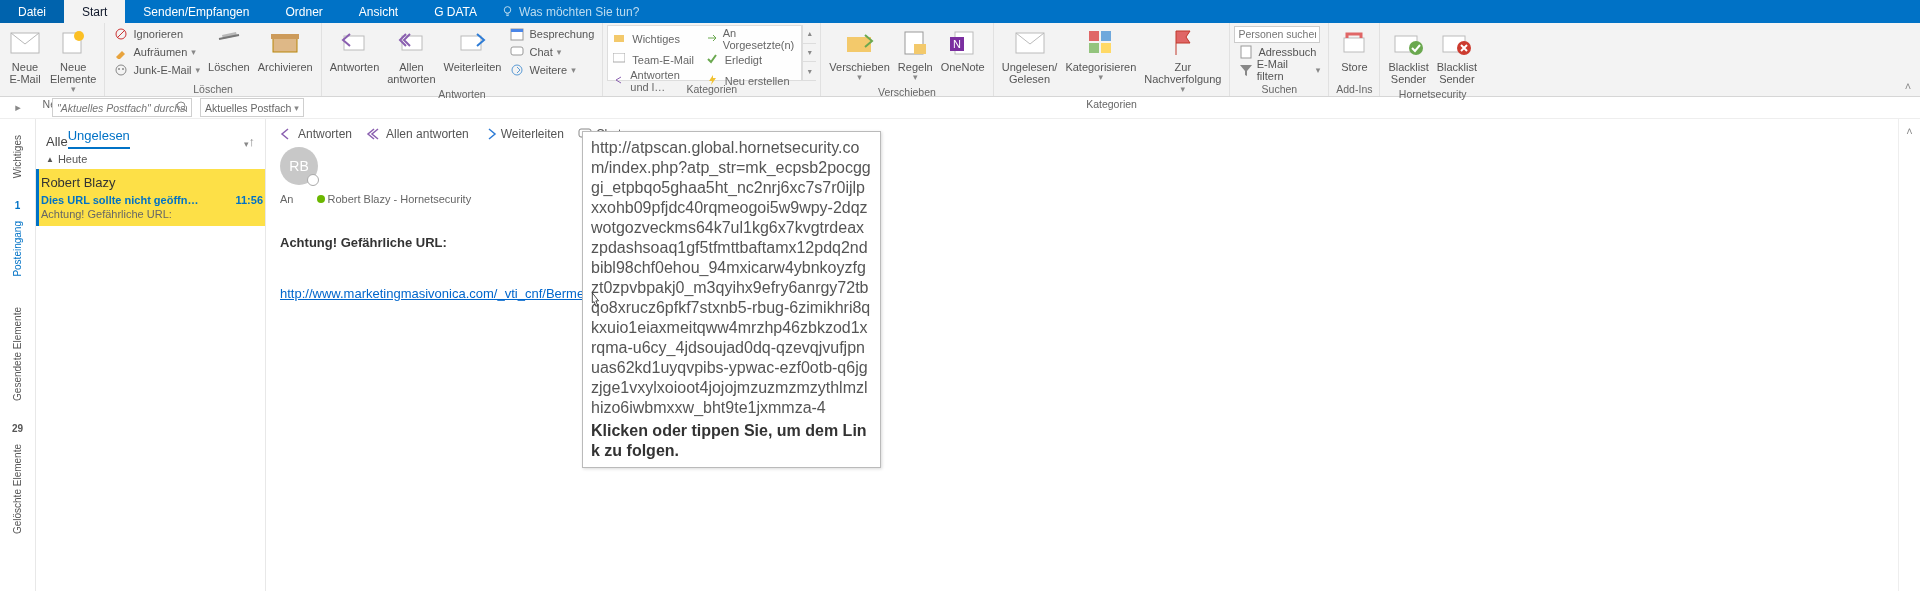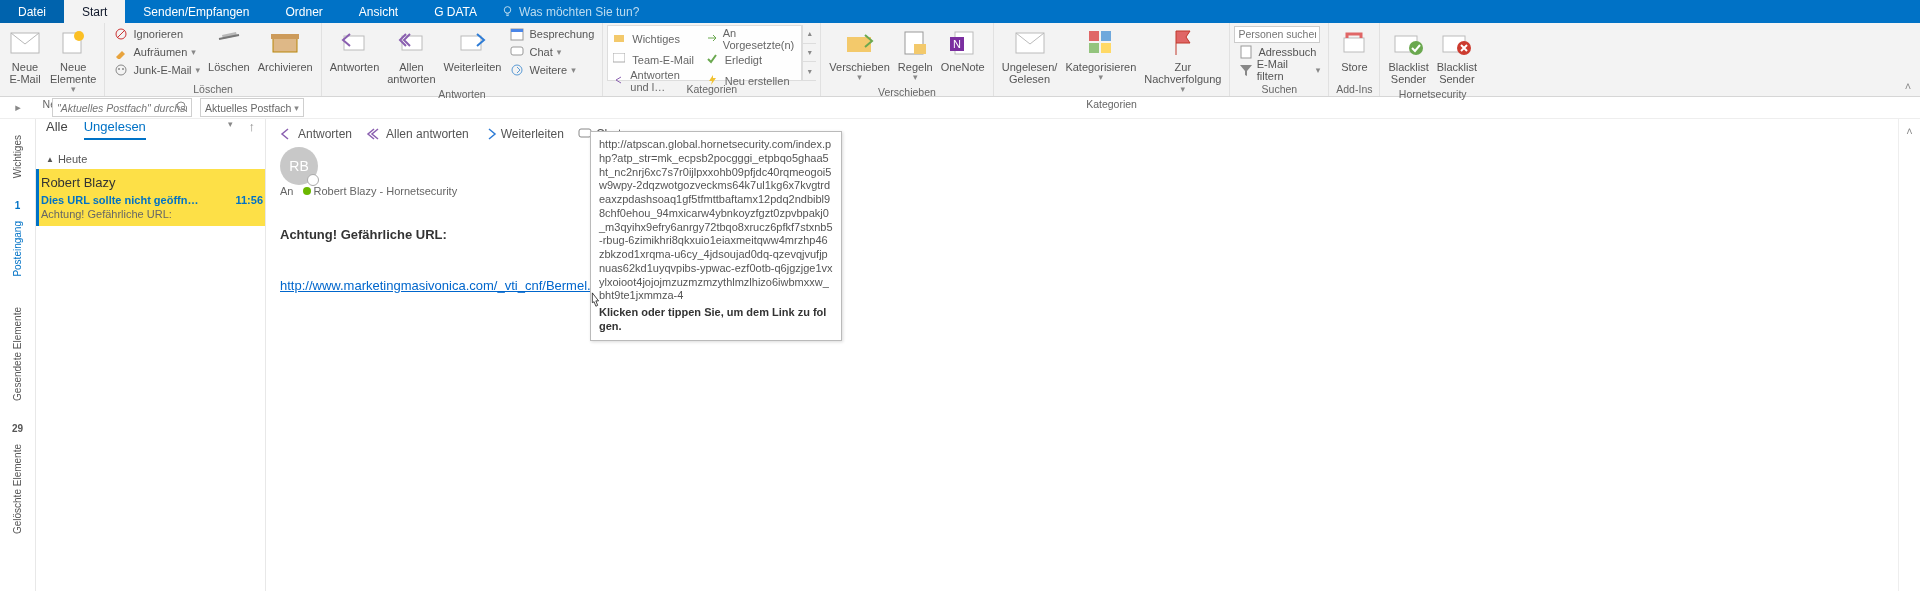--- a/index.html
+++ b/index.html
@@ -42,46 +42,46 @@
     .search-box .mag{position:absolute;right:3px;top:2px;color:#888}
     .scope-dd{border:1px solid #cfcfcf;height:19px;display:flex;align-items:center;padding:0 4px;font-size:10.5px;color:#666;margin-left:8px}
 
     
     .workspace{display:flex;height:calc(591px - 23px - 74px - 22px)}
     .rail{width:36px;border-right:1px solid #e8e8e8;display:flex;flex-direction:column;align-items:center;padding-top:6px;color:#555;font-size:10px}
     .rail .tab{writing-mode:vertical-rl;transform:rotate(180deg);padding:10px 0;cursor:pointer}
     .rail .cnt{font-size:10px;color:#0072c6;font-weight:bold;margin-top:2px}
 
     .list{width:230px;border-right:1px solid #e8e8e8;display:flex;flex-direction:column}
-    .list-tabs{display:flex;align-items:flex-start;height:30px;padding:0 10px;gap:16px;font-size:13px;color:#444}
+    .list-tabs{display:flex;align-items:flex-end;height:30px;padding:0 10px;gap:0;font-size:13px;color:#444}
     .list-tabs .t.active{color:#0072c6;border-bottom:2px solid #0072c6;padding-bottom:4px}
     .list-tabs .spacer{flex:1}
     .date-hdr{font-size:11px;color:#555;padding:4px 10px;display:flex;align-items:center;gap:4px}
     .msg-item{border-left:3px solid #0072c6;background:#fde047;padding:6px 2px;font-size:11px}
     .msg-item .from{font-size:13px;color:#333}
     .msg-item .row2{display:flex;justify-content:space-between;color:#0072c6;font-weight:600;margin-top:4px}
     .msg-item .row3{color:#666;margin-top:2px}
 
     .reader{flex:1;padding:8px 14px 0;position:relative}
     .reply-bar{display:flex;gap:14px;font-size:12px;color:#555;margin-bottom:6px}
     .reply-bar .rb{display:flex;align-items:center;gap:4px}
     .hdr{display:flex;gap:10px}
     .avatar{width:38px;height:38px;border-radius:50%;background:#c8c8c8;color:#fff;display:flex;align-items:center;justify-content:center;font-size:14px;position:relative}
     .avatar::after{content:"";position:absolute;width:10px;height:10px;border:1px solid #aaa;border-radius:50%;background:#fff;bottom:-1px;right:-1px}
     .hdr .meta .date{color:#888;font-size:11px}
     .hdr .meta .from{font-size:14px;color:#333;margin-top:2px}
     .hdr .meta .subj{font-weight:600;color:#333;margin-top:4px;font-size:12px}
-    .to-row{display:flex;align-items:flex-start;gap:10px;font-size:11px;color:#666}
+    .to-row{display:flex;align-items:flex-start;gap:24px;margin-top:8px;font-size:11px;color:#666}
     .to-row .pres{width:8px;height:8px;border-radius:50%;background:#6bb700;display:inline-block;margin-right:2px}
 
     .body{margin-top:30px;font-size:13px;color:#333}
     .body .warn{font-weight:600;margin-bottom:36px}
     .body a{color:#0066cc}
 
-    .tooltip{position:absolute;left:324px;top:12px;width:252px;border:1px solid #bababa;background:#ffffff;padding:6px 8px;font-size:11px;color:#555;line-height:1.25;box-shadow:1px 1px 3px rgba(0,0,0,.15);word-break:break-all}
+    .tooltip{position:absolute;left:316px;top:12px;width:299px;border:1px solid #bababa;background:#ffffff;padding:6px 8px;font-size:16px;color:#555;line-height:1.25;box-shadow:1px 1px 3px rgba(0,0,0,.15);word-break:break-all}
     .tooltip .action{font-weight:600;color:#333;margin-top:3px}
 
     .cursor{position:absolute;left:322px;top:173px;width:14px;height:16px}
 
     .collapse-right{width:22px;border-left:1px solid #eee;display:flex;align-items:flex-start;justify-content:center;padding-top:6px;color:#888}
 
     .arrow{font-size:9px;color:#888}
   </style>
 </head>
 <body>

